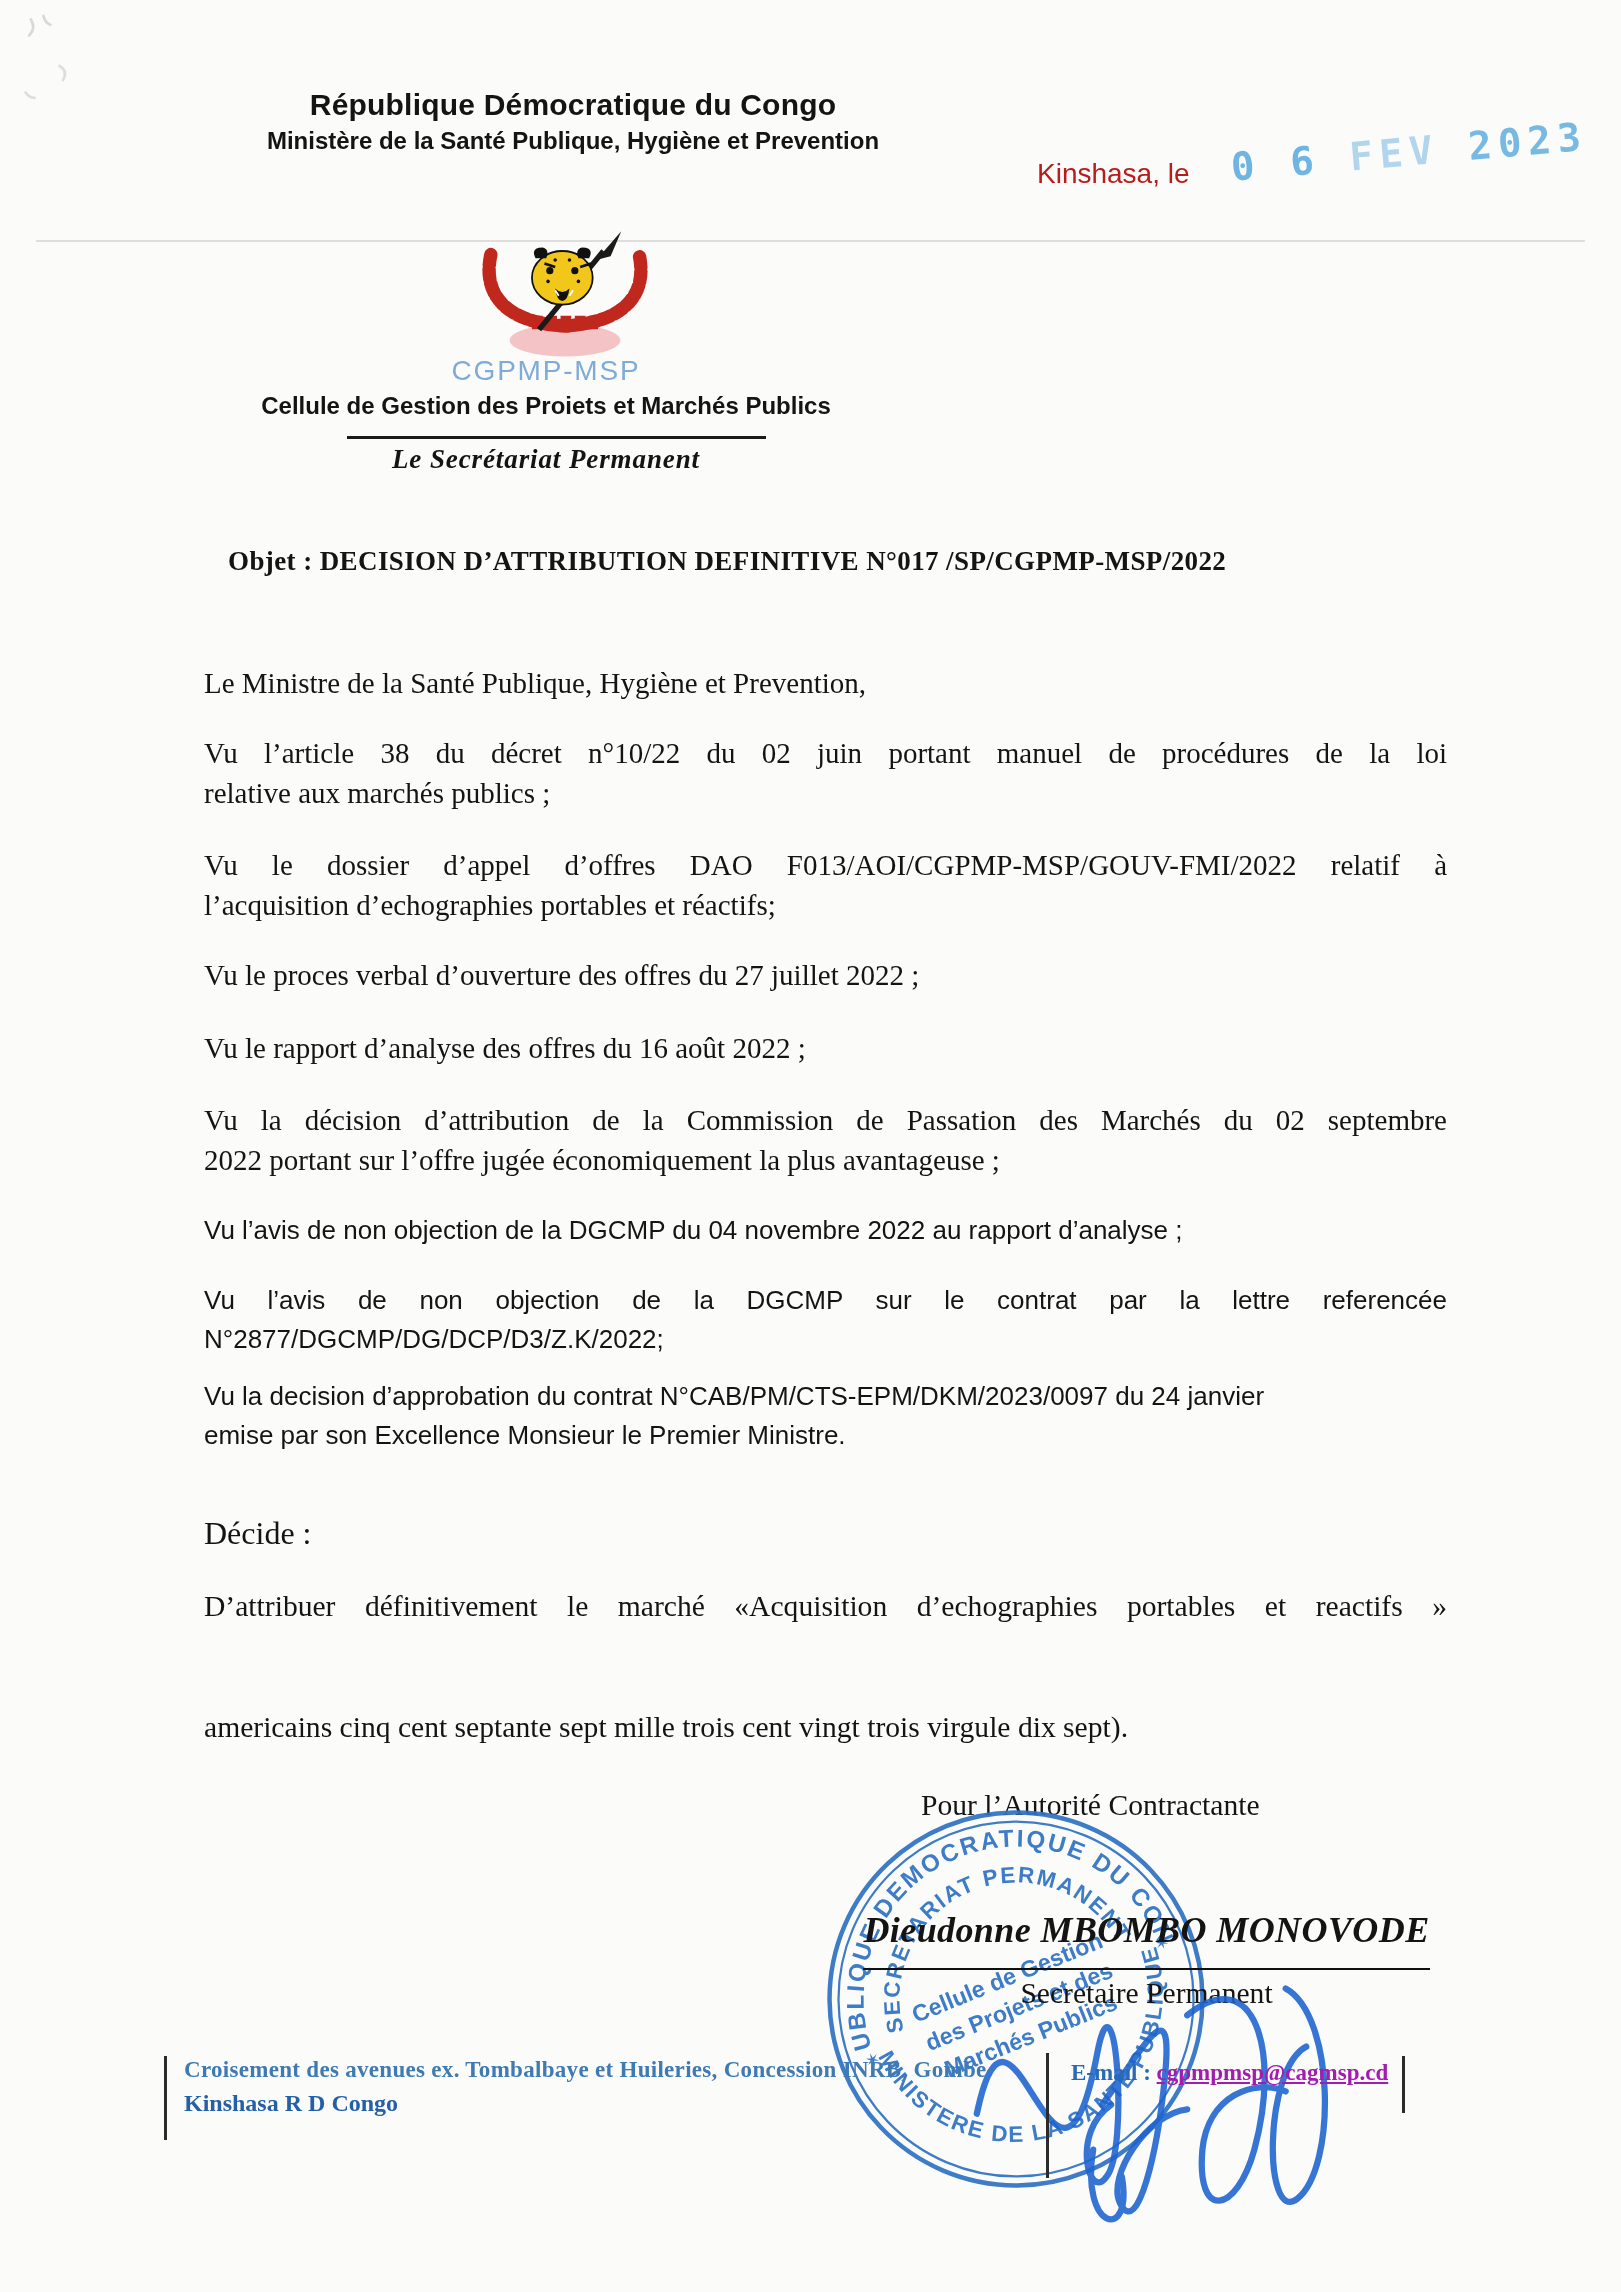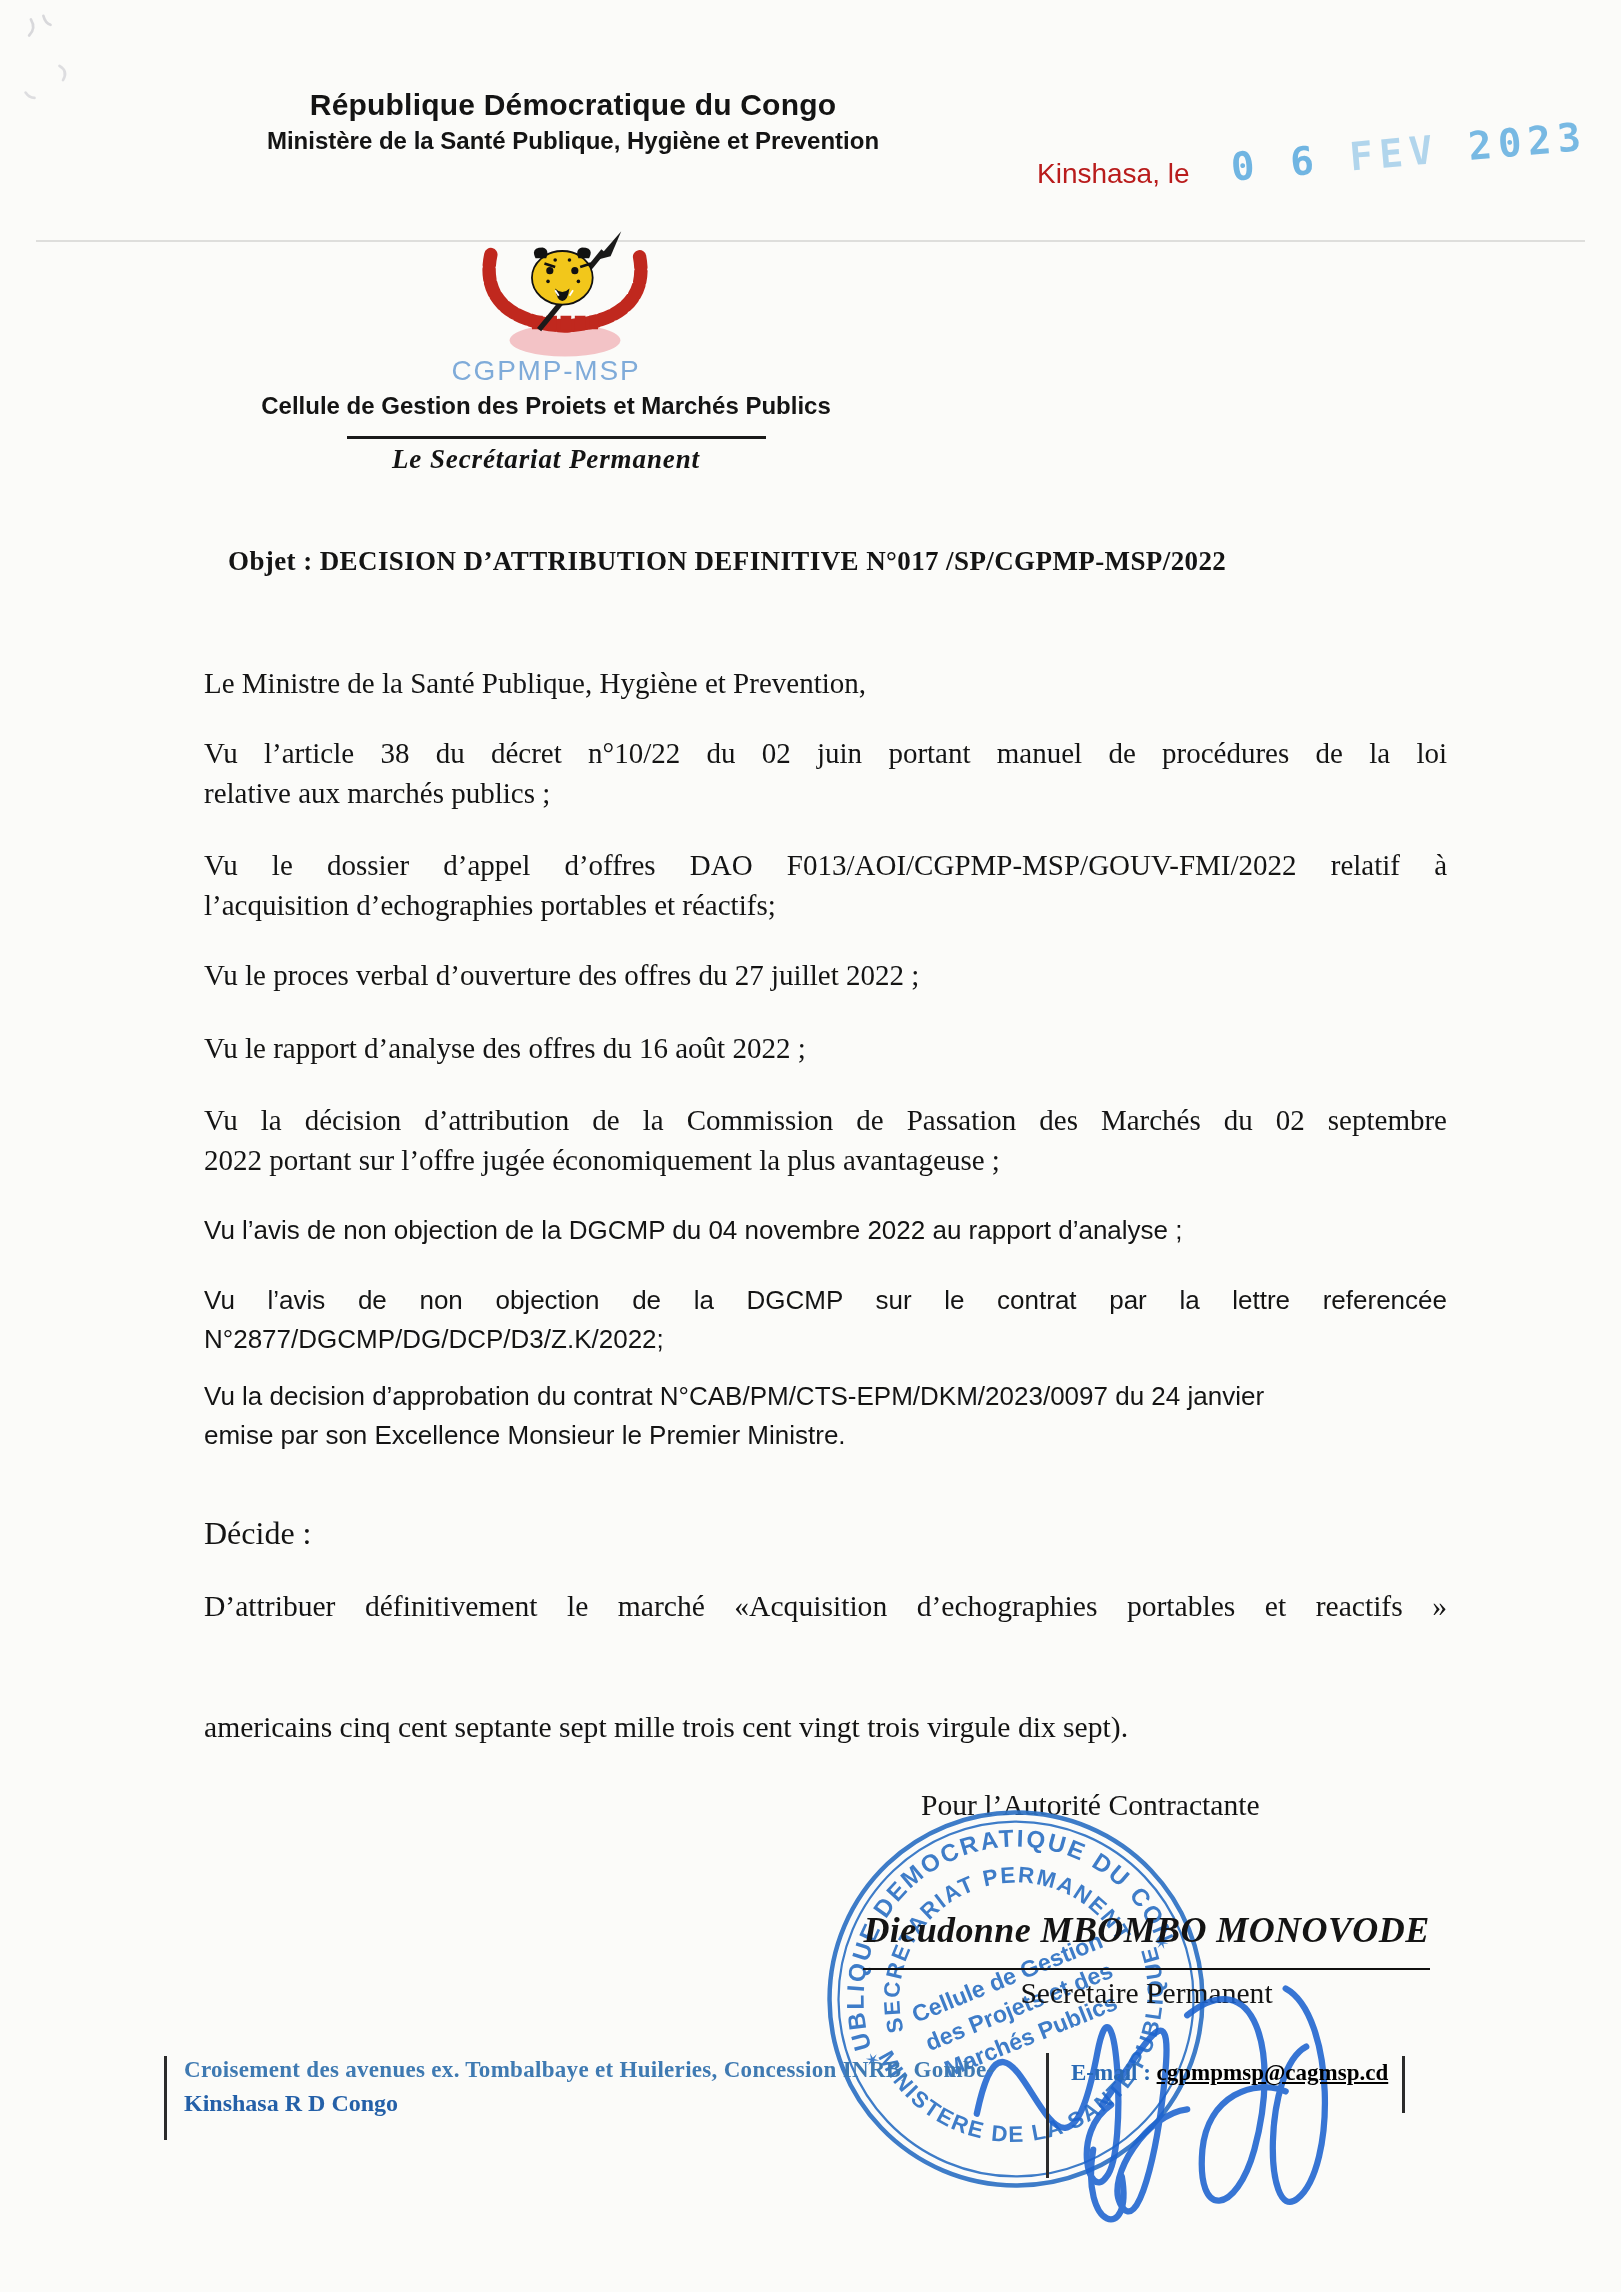--- a/index.html
+++ b/index.html
@@ -68,21 +68,21 @@
   .stamp-svg{left:817px;top:1800px;transform:rotate(-22deg);opacity:.92;}
   .sig-svg{left:878px;top:1881px;}
 
   
   .footer-bar-left{left:164px;top:2056px;width:2.7px;height:84px;background:#2b2b2b;}
   .footer-divider{left:1046px;top:2053px;width:2.7px;height:125px;background:#2b2b2b;}
   .footer-bar-right{left:1402px;top:2056px;width:2.7px;height:57px;background:#2b2b2b;}
   .addr1{left:184px;top:2057px;font-size:23px;font-weight:bold;color:#3f7ab2;letter-spacing:0.3px;}
   .addr2{left:184px;top:2090px;font-size:24px;font-weight:bold;color:#2460a8;}
   .email-line{left:1071px;top:2060px;font-size:23px;font-weight:bold;color:#2a6ab5;}
-  .email-link{color:#000000;text-decoration:underline;}
+  .email-link{color:#a21caf;text-decoration:underline;}
 
   .pencil-svg{left:12.5px;top:7.2px;opacity:.35;}
 </style>
 </head>
 <body>
 
 <div class="page">
 
   <svg class="abs pencil-svg" width="125" height="107" viewBox="0 0 140 120">
     <path d="M20 14 q6 10 -2 18 M34 10 q2 8 8 10" stroke="#9a9aa6" stroke-width="3" fill="none" stroke-linecap="round"></path>

